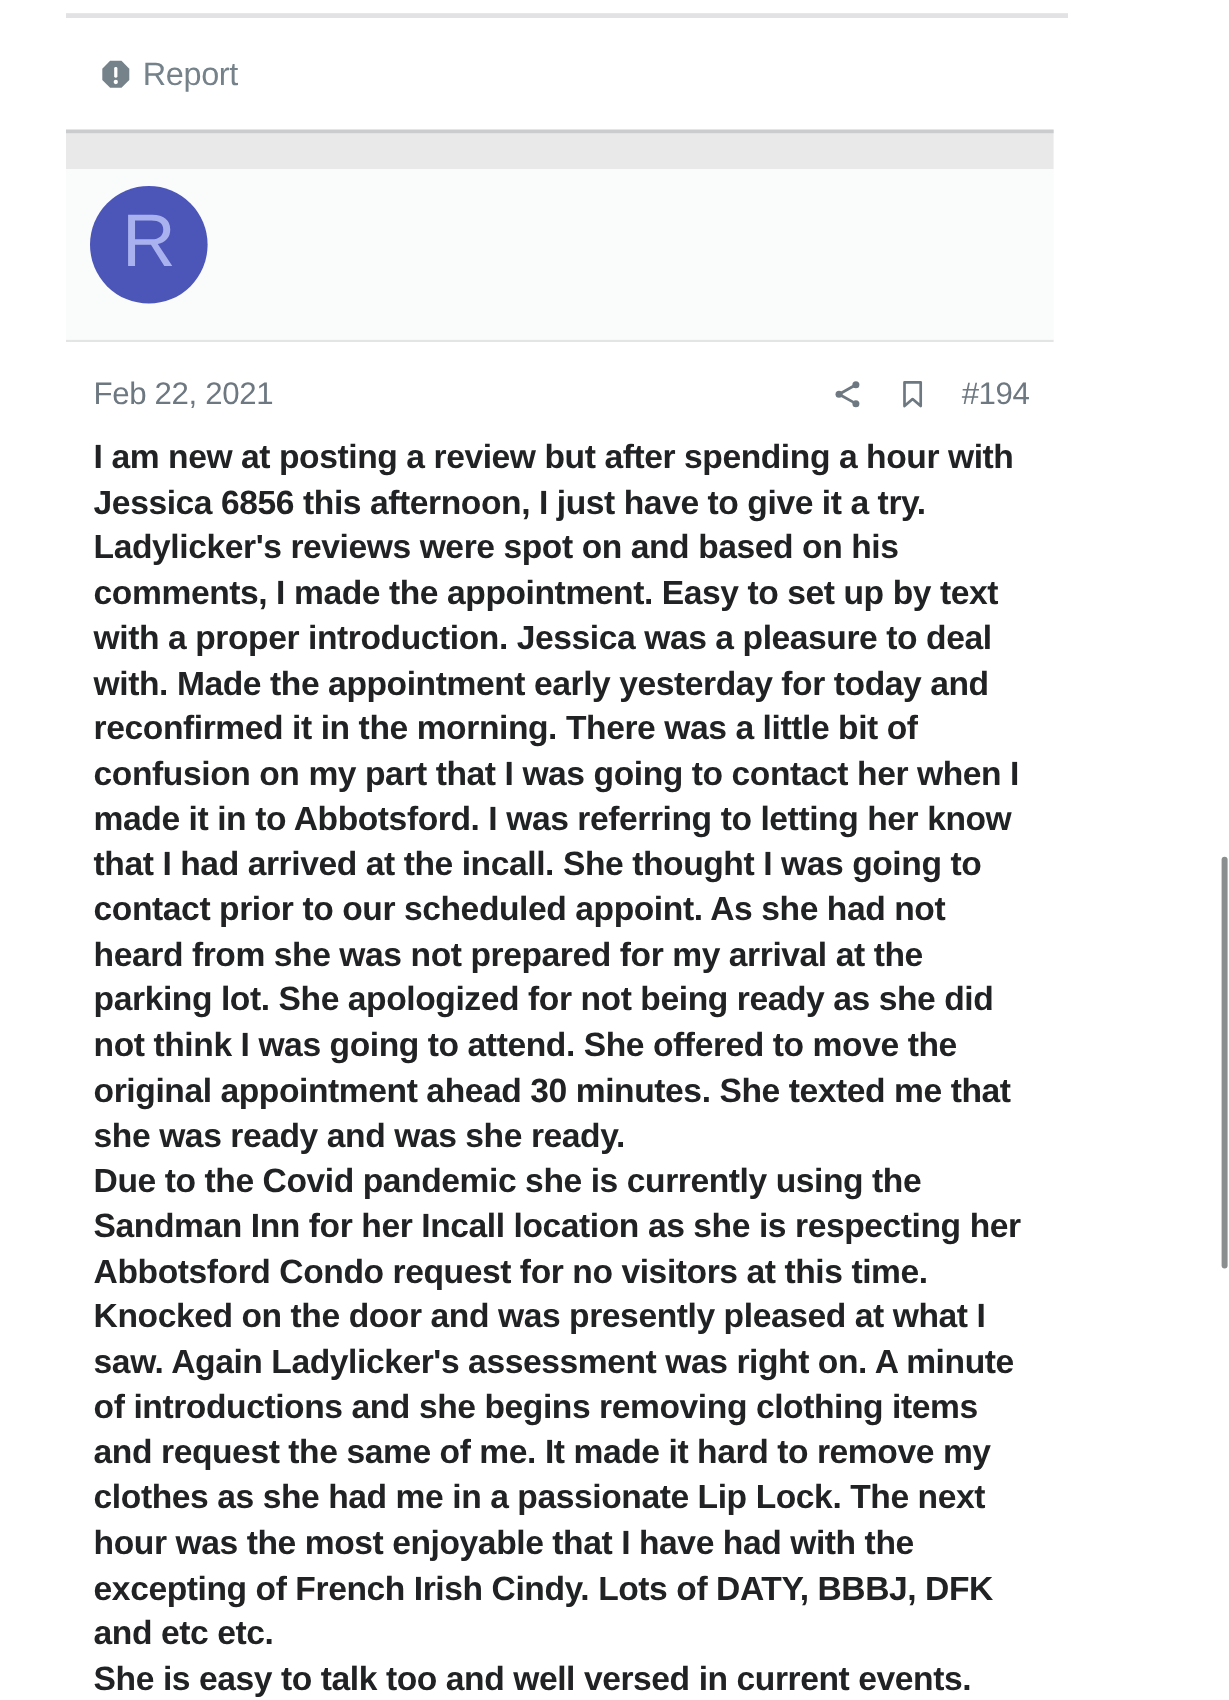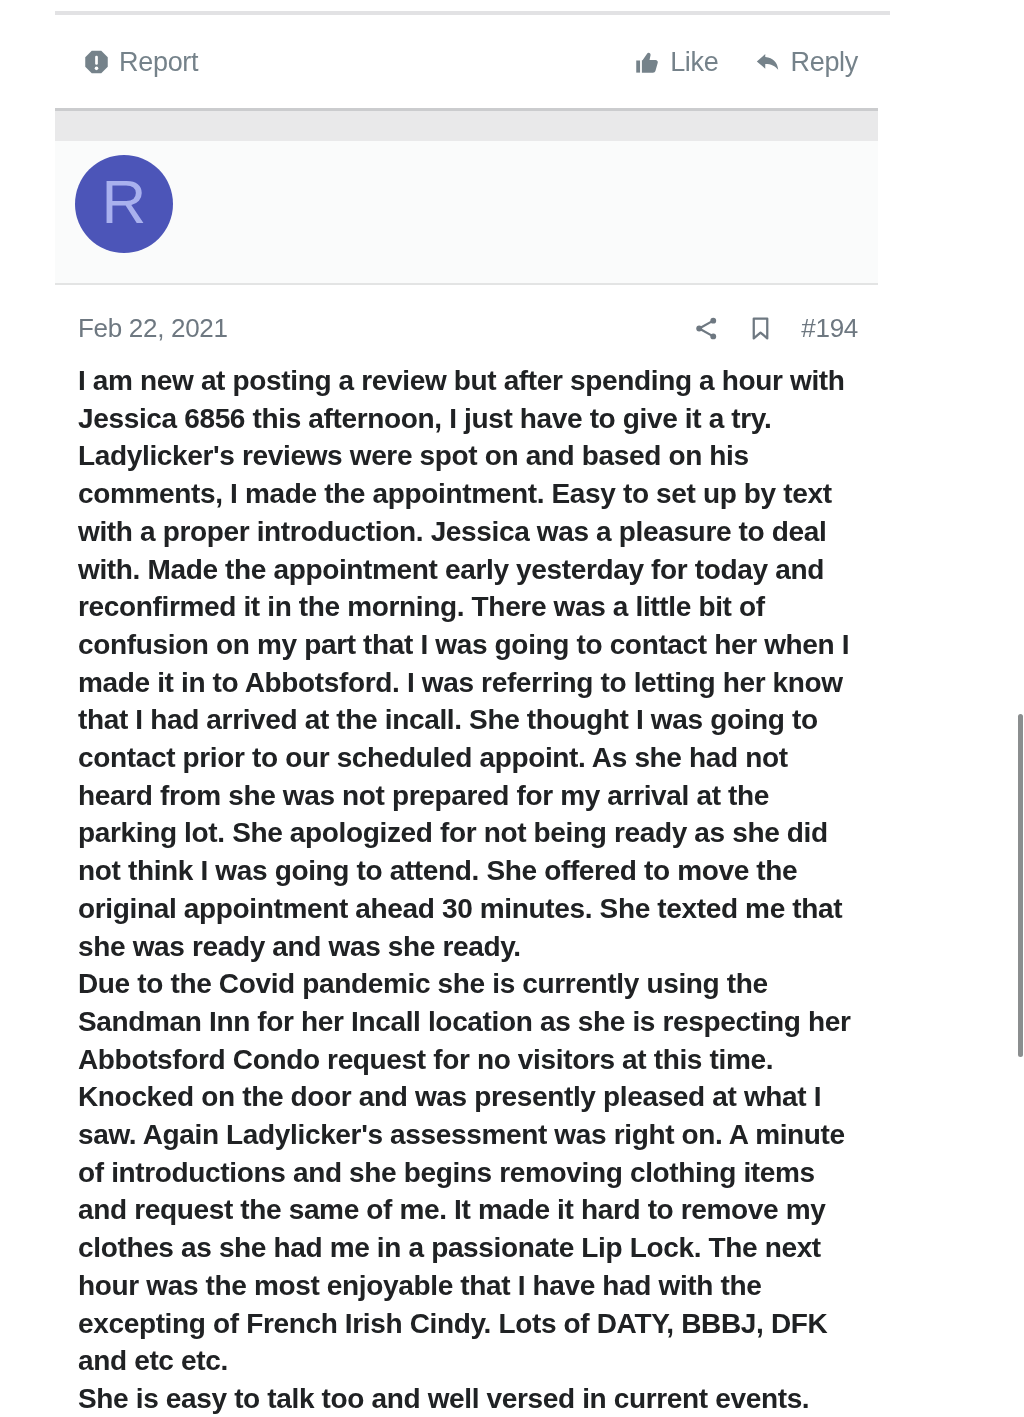--- a/index.html
+++ b/index.html
@@ -142,39 +142,20 @@
     <a class="tool-link toolbar-left">
       <span class="tool-icon">
         <svg viewBox="0 0 24 24" width="27" height="27">
           <path d="M7.8 1.5h8.4l5.8 5.8v8.4l-5.8 5.8H7.8L2 15.7V7.3z" fill="currentColor"></path>
           <rect x="10.8" y="6" width="2.4" height="8" rx="1.1" fill="#fff"></rect>
           <circle cx="12" cy="17.2" r="1.6" fill="#fff"></circle>
         </svg>
       </span>
       <span>Report</span>
     </a>
-    <span class="toolbar-right">
-      <a class="tool-link">
-        <span class="tool-icon">
-          <svg viewBox="0 0 24 24" width="27" height="27">
-            <path d="M2 10.2h3.4V21H2z" fill="currentColor"></path>
-            <path d="M7 21h9.8c1.1 0 2-.7 2.3-1.7l2-7c.4-1.3-.6-2.6-2-2.6h-5.3l.9-4.2c.2-1.1-.6-2.1-1.7-2.1-.6 0-1.1.3-1.4.8L7.6 10H7z" fill="currentColor"></path>
-          </svg>
-        </span>
-        <span>Like</span>
-      </a>
-      <a class="tool-link">
-        <span class="tool-icon">
-          <svg viewBox="0 0 24 24" width="27" height="27">
-            <path d="M10 4.5 2.5 11 10 17.5v-4.2c5.2 0 8.8 1.6 11.5 5.2-.6-6.3-4.4-10.6-11.5-11.3z" fill="currentColor"></path>
-          </svg>
-        </span>
-        <span>Reply</span>
-      </a>
-    </span>
   </div>
 
   <div class="user-card">
     <div class="card-band"></div>
     <div class="card-body">
       <div class="avatar">
         <span class="avatar-letter">R</span>
       </div>
     </div>
   </div>

